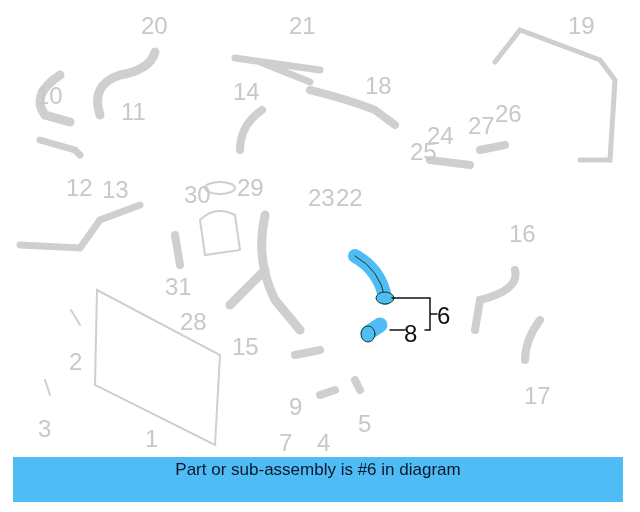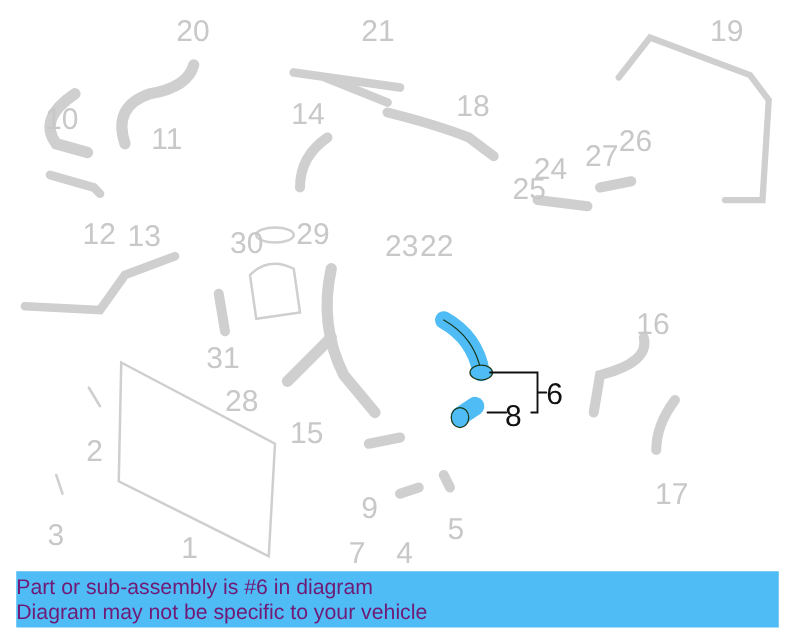--- a/index.html
+++ b/index.html
@@ -1,21 +1,21 @@
 <!DOCTYPE html>
 <html><head>
 <meta charset="utf-8">
 <style>
   html, body { margin:0; padding:0; background:#ffffff; }
   body { width:640px; height:512px; position:relative; overflow:hidden; font-family:"Liberation Sans", sans-serif; }
   #diagram { position:absolute; left:0; top:0; width:640px; height:512px; }
   .callout { position:absolute; font-size:24px; color:#c8c8c8; line-height:1; }
   .callout.active { color:#111111; }
   #banner { position:absolute; left:13px; top:457px; width:610px; height:45px; background:#4fbcf5;
-            color:#701a75; font-size:17px; line-height:20px; padding-top:3px; box-sizing:border-box; }
+            text-align:center; color:#0f172a; font-size:17px; line-height:20px; padding-top:3px; box-sizing:border-box; }
 </style>
 </head>
 <body>
 
 <div id="diagram">
   <svg width="640" height="512" fill="none" stroke="#cfcfcf" stroke-width="2" stroke-linecap="round">
 
     <path d="M60 75 Q30 95 45 115 L70 122" stroke-width="9"></path>
     <path d="M155 52 Q150 70 120 75 Q90 85 100 115" stroke-width="9"></path>
     <path d="M235 58 L320 70 M260 62 L310 82" stroke-width="7"></path>
@@ -56,33 +56,32 @@
       <div class="callout" style="left: 47px; top: 176px; margin-left: 19px;">12</div>
       <div class="callout" style="left: 102px; top: 178px;">13</div>
       <div class="callout" style="left: 495px; top: 102px;">26</div>
       <div class="callout" style="left: 468px; top: 114px;">27</div>
       <div class="callout" style="left: 427px; top: 124px;">24</div>
       <div class="callout" style="left: 398px; top: 140px; margin-left: 12px;">25</div>
       <div class="callout" style="left: 163px; top: 183px; margin-left: 21px;">30</div>
       <div class="callout" style="left: 237px; top: 176px;">29</div>
       <div class="callout" style="left: 308px; top: 186px;">23</div>
       <div class="callout" style="left: 336px; top: 186px;">22</div>
-      <div class="callout" style="left: 509px; top: 248px;">16</div>
+      <div class="callout" style="left: 509px; top: 222px;">16</div>
       <div class="callout" style="left: 165px; top: 275px;">31</div>
       <div class="callout" style="left: 180px; top: 310px; text-align: center;">28</div>
       <div class="callout" style="left: 232px; top: 335px;">15</div>
       <div class="callout" style="left: 69px; top: 350px;">2</div>
       <div class="callout" style="left: 38px; top: 417px;">3</div>
       <div class="callout" style="left: 145px; top: 427px;">1</div>
       <div class="callout" style="left: 289px; top: 395px;">9</div>
       <div class="callout" style="left: 279px; top: 431px;">7</div>
       <div class="callout" style="left: 317px; top: 431px;">4</div>
       <div class="callout" style="left: 358px; top: 412px;">5</div>
       <div class="callout" style="left: 524px; top: 384px;">17</div>
       <div class="callout active" style="left: 437px; top: 304px;">6</div>
       <div class="callout active" style="left: 404px; top: 322px;">8</div>
     </div>
 </div>
 
 <div id="banner">
   <div>Part or sub-assembly is #6 in diagram</div>
-  <div>Diagram may not be specific to your vehicle</div>
 </div>
 
 </body></html>

